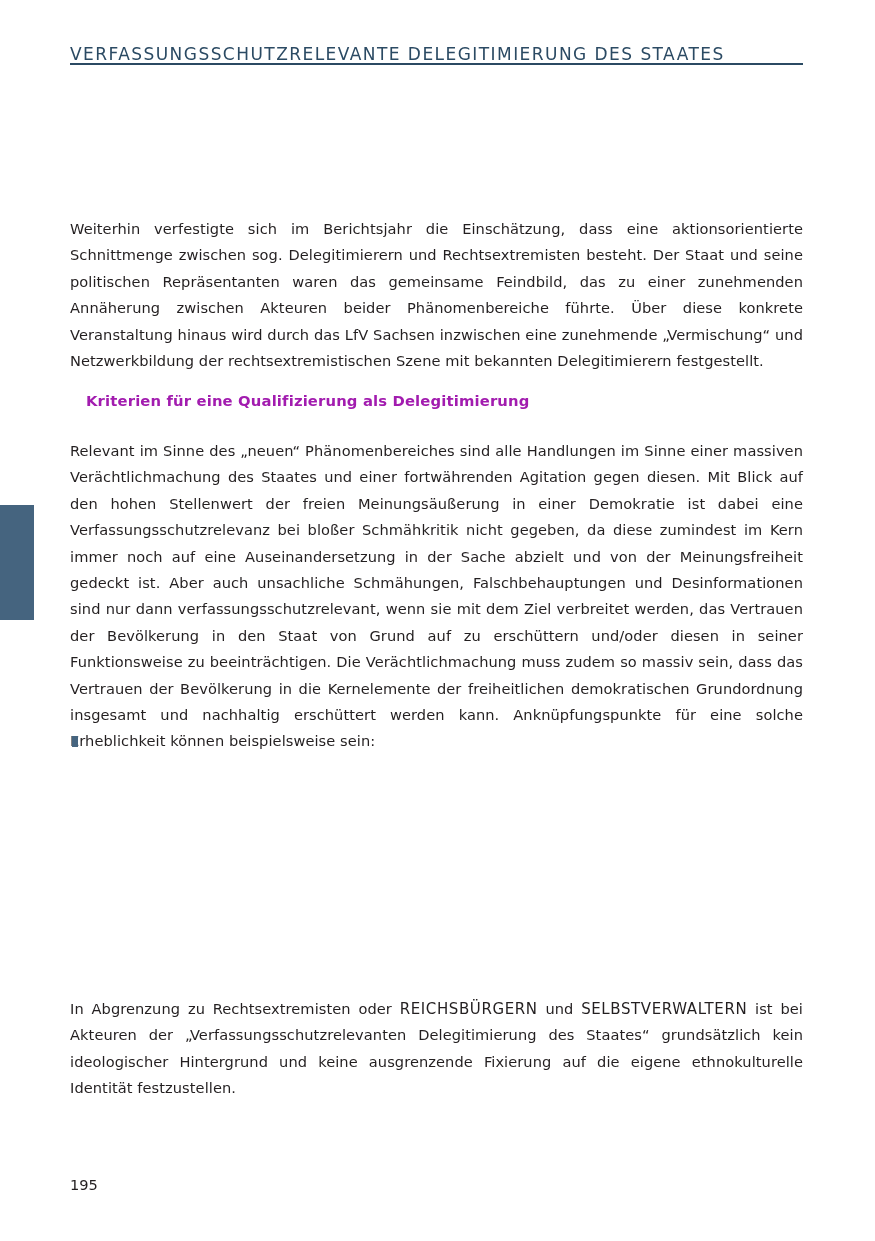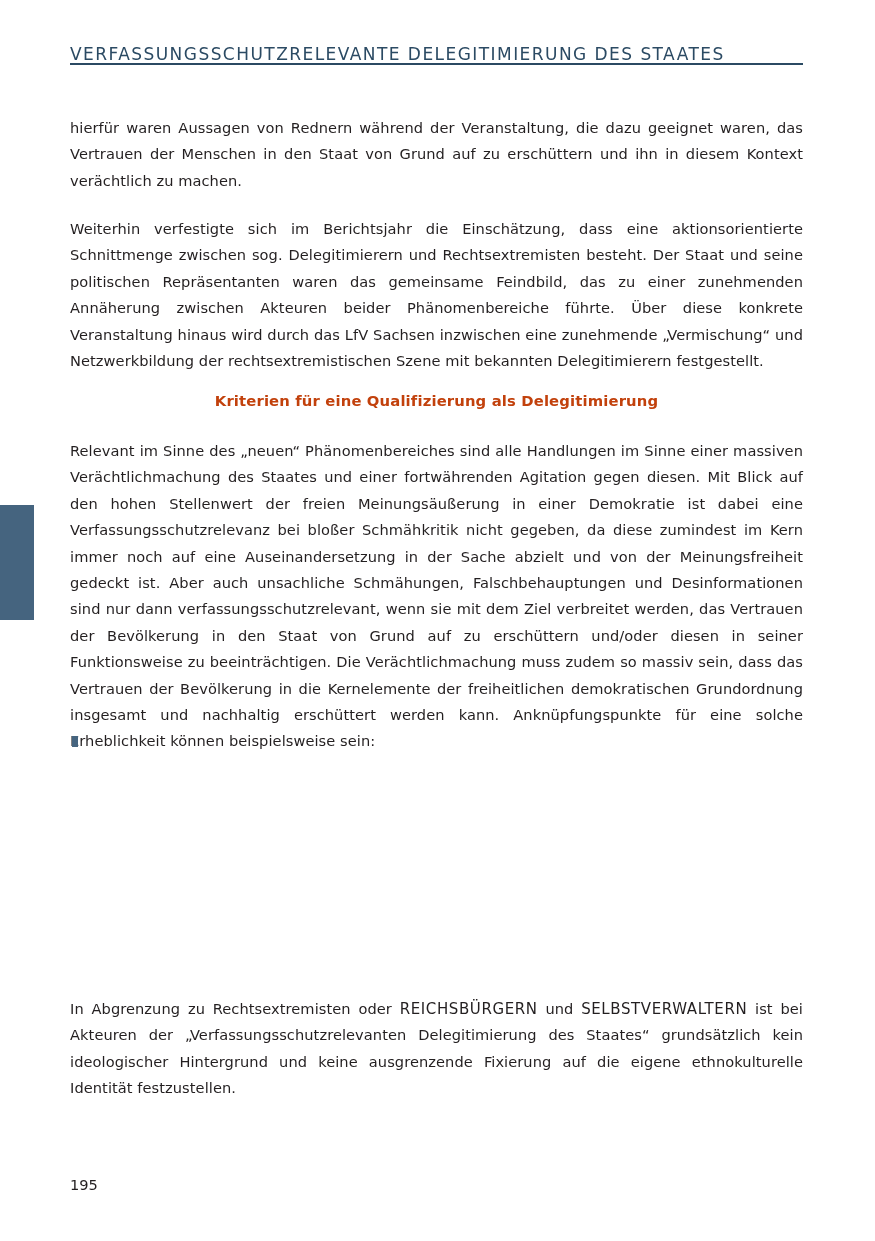--- a/index.html
+++ b/index.html
@@ -64,28 +64,27 @@
     text-align: justify;
     text-justify: inter-word;
     color: #231f20;
     letter-spacing: 0.005em;
   }
 
   p.para { margin: 0 0 0 0; }
 
   .subhead {
     position: absolute;
-    left: 70px;
+    left: 86px;
     width: 733px;
-    color: #c2410c;
+    color: #a21caf;
     font-size: 14.8px;
     line-height: 22px;
     font-weight: 600;
     letter-spacing: 0.01em;
-    text-align: center;
   }
 
   ul.bullets {
     position: absolute;
     left: 70px;
     width: 733px;
     margin: 0;
     padding: 0;
     list-style: none;
     font-size: 14.6px;
@@ -125,23 +124,20 @@
 
 <div class="page">
 
   <div class="edge-tab"></div>
 
   <div class="running-head">
     <span class="rh-text">Verfassungsschutzrelevante Delegitimierung des Staates</span>
   </div>
   <div class="rule"></div>
 
-  <div class="body-block" style="top:115px;">
-    <p class="para">hierfür waren Aussagen von Rednern während der Veranstaltung, die dazu geeignet waren, das Vertrauen der Menschen in den Staat von Grund auf zu erschüttern und ihn in diesem Kontext verächtlich zu machen.</p>
-  </div>
 
   <div class="body-block" style="top:216px;">
     <p class="para">Weiterhin verfestigte sich im Berichtsjahr die Einschätzung, dass eine aktionsorientierte Schnittmenge zwischen sog. Delegitimierern und Rechtsextremisten besteht. Der Staat und seine politischen Repräsentanten waren das gemeinsame Feindbild, das zu einer zunehmenden Annäherung zwischen Akteuren beider Phänomenbereiche führte. Über diese konkrete Veranstaltung hinaus wird durch das LfV Sachsen inzwischen eine zunehmende „Vermischung“ und Netzwerkbildung der rechtsextremistischen Szene mit bekannten Delegitimierern festgestellt.</p>
   </div>
 
   <div class="subhead" style="top:390px;">Kriterien für eine Qualifizierung als Delegitimierung</div>
 
   <div class="body-block" style="top:438px;">
     <p class="para">Relevant im Sinne des „neuen“ Phänomenbereiches sind alle Handlungen im Sinne einer massiven Verächtlichmachung des Staates und einer fortwährenden Agitation gegen diesen. Mit Blick auf den hohen Stellenwert der freien Meinungsäußerung in einer Demokratie ist dabei eine Verfassungsschutzrelevanz bei bloßer Schmähkritik nicht gegeben, da diese zumindest im Kern immer noch auf eine Auseinandersetzung in der Sache abzielt und von der Meinungsfreiheit gedeckt ist. Aber auch unsachliche Schmähungen, Falschbehauptungen und Desinformationen sind nur dann verfassungsschutzrelevant, wenn sie mit dem Ziel verbreitet werden, das Vertrauen der Bevölkerung in den Staat von Grund auf zu erschüttern und/oder diesen in seiner Funktionsweise zu beeinträchtigen. Die Verächtlichmachung muss zudem so massiv sein, dass das Vertrauen der Bevölkerung in die Kernelemente der freiheitlichen demokratischen Grundordnung insgesamt und nachhaltig erschüttert werden kann. Anknüpfungspunkte für eine solche Erheblichkeit können beispielsweise sein:</p>
   </div>

